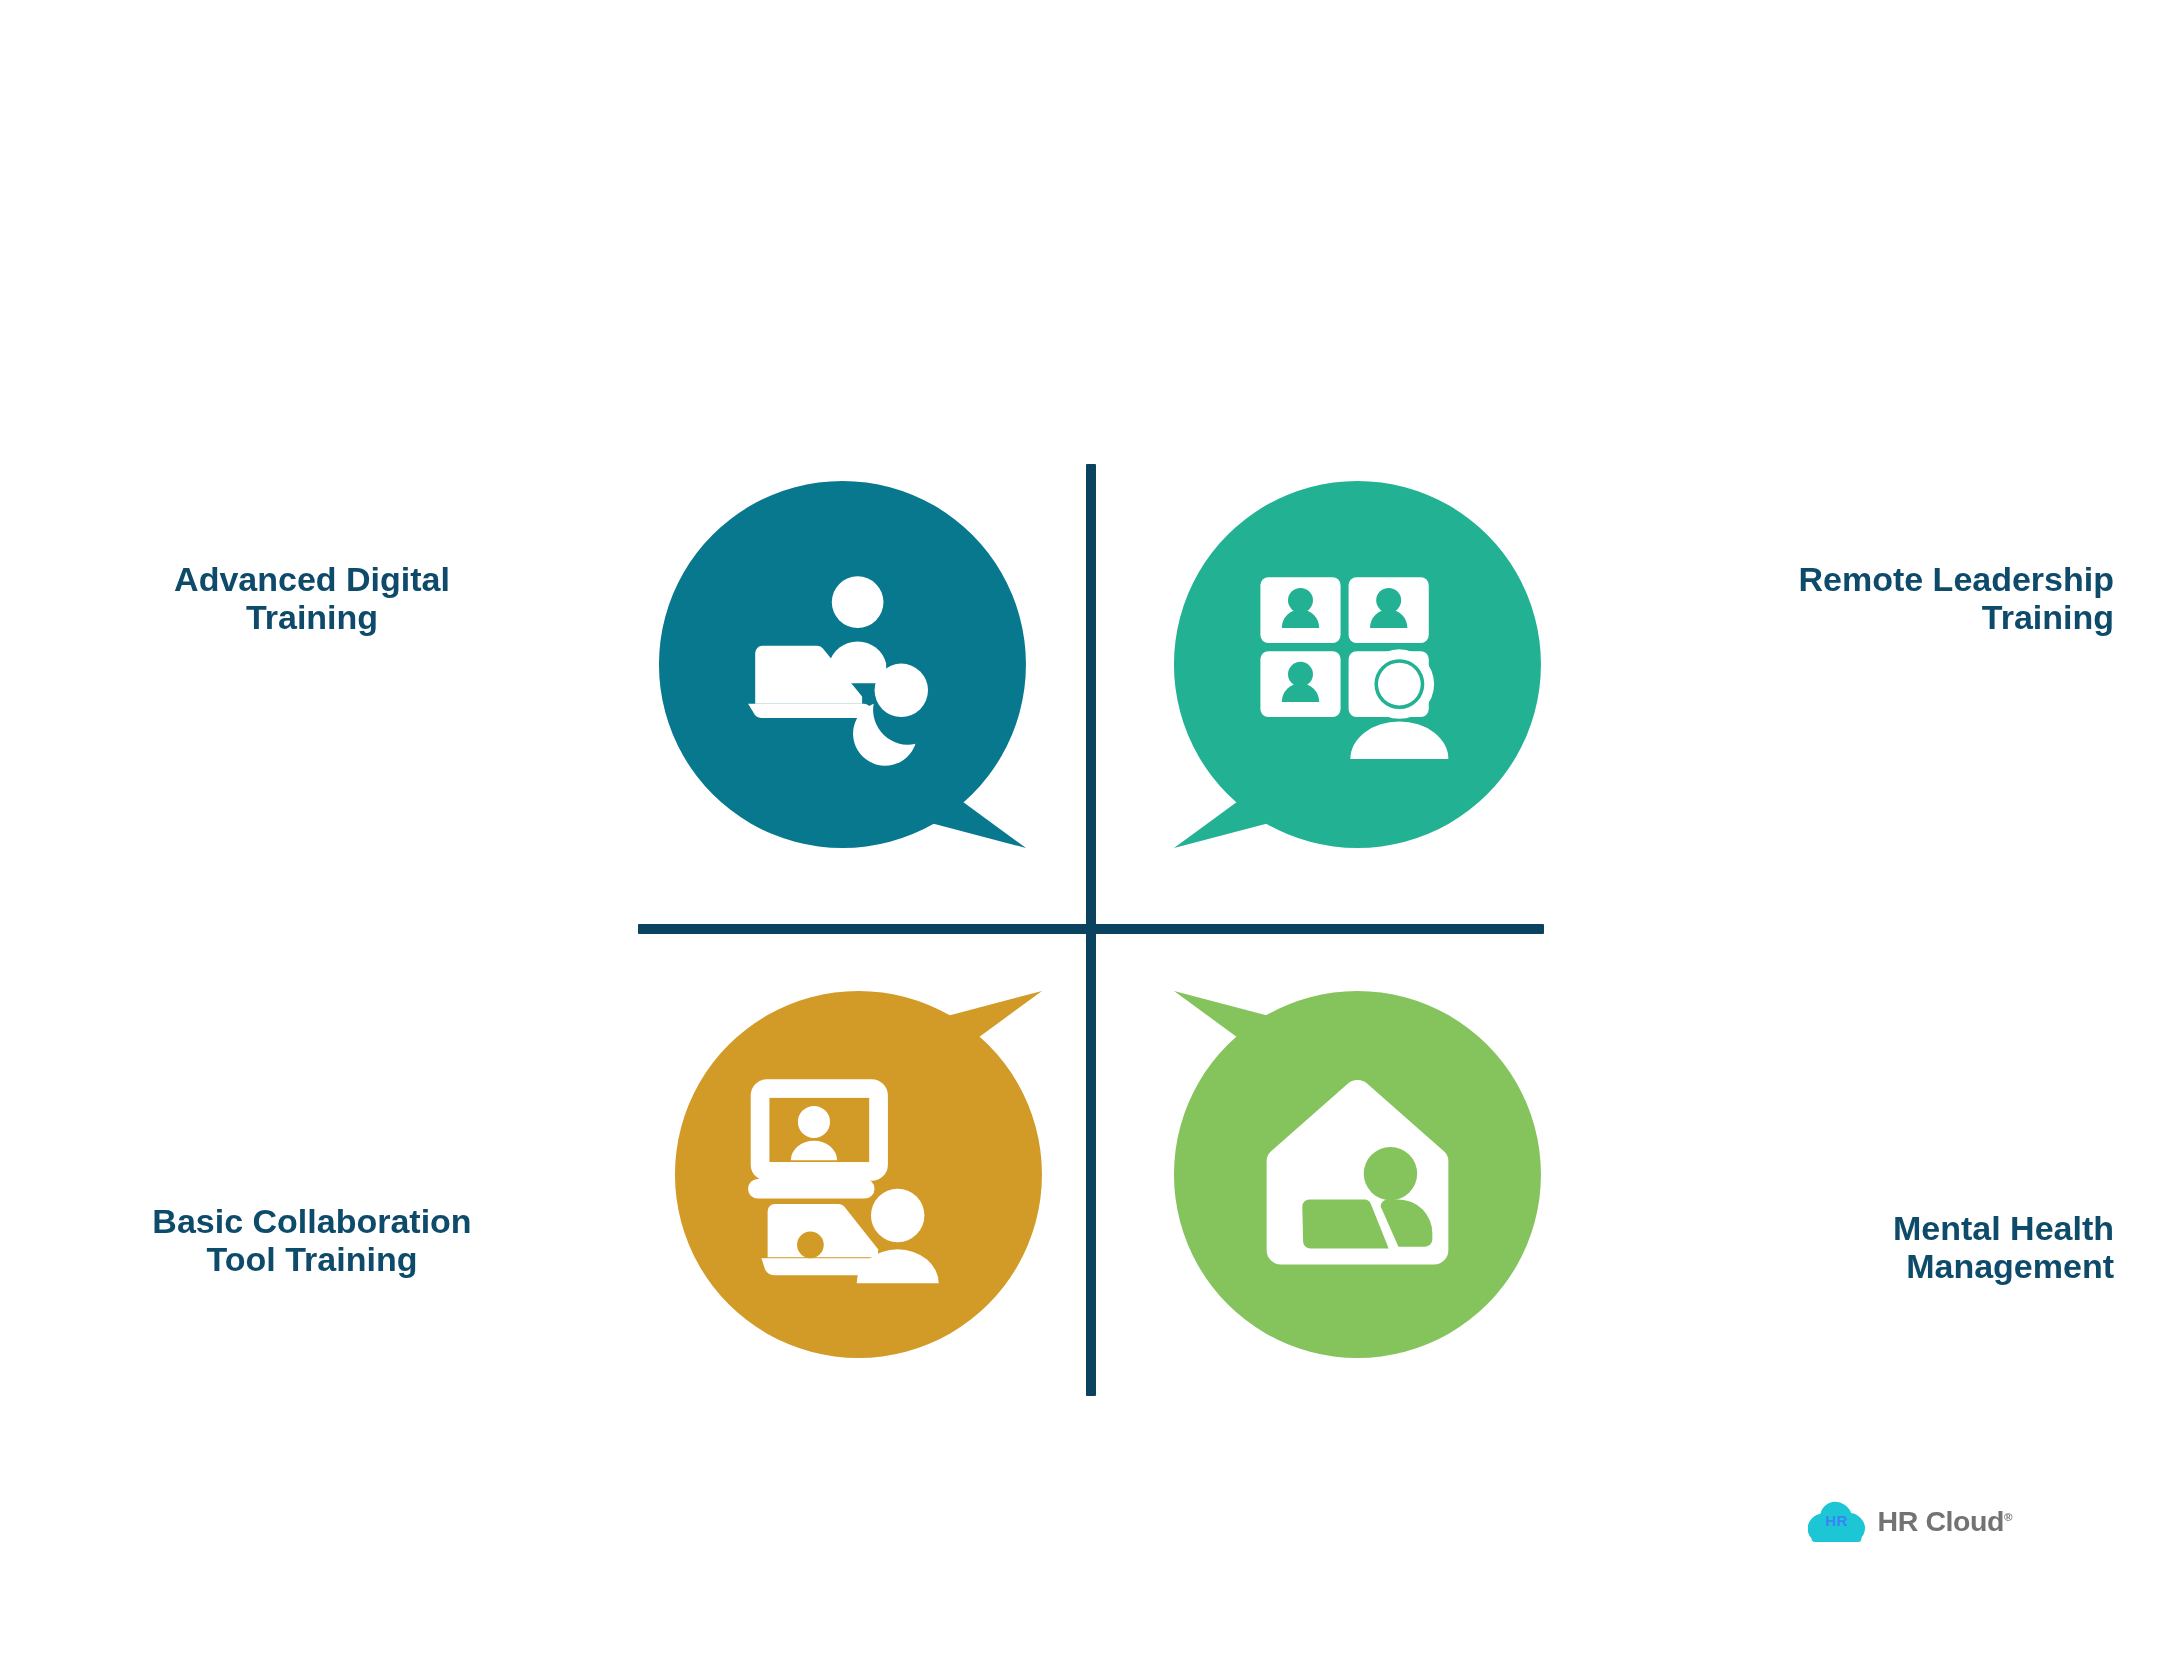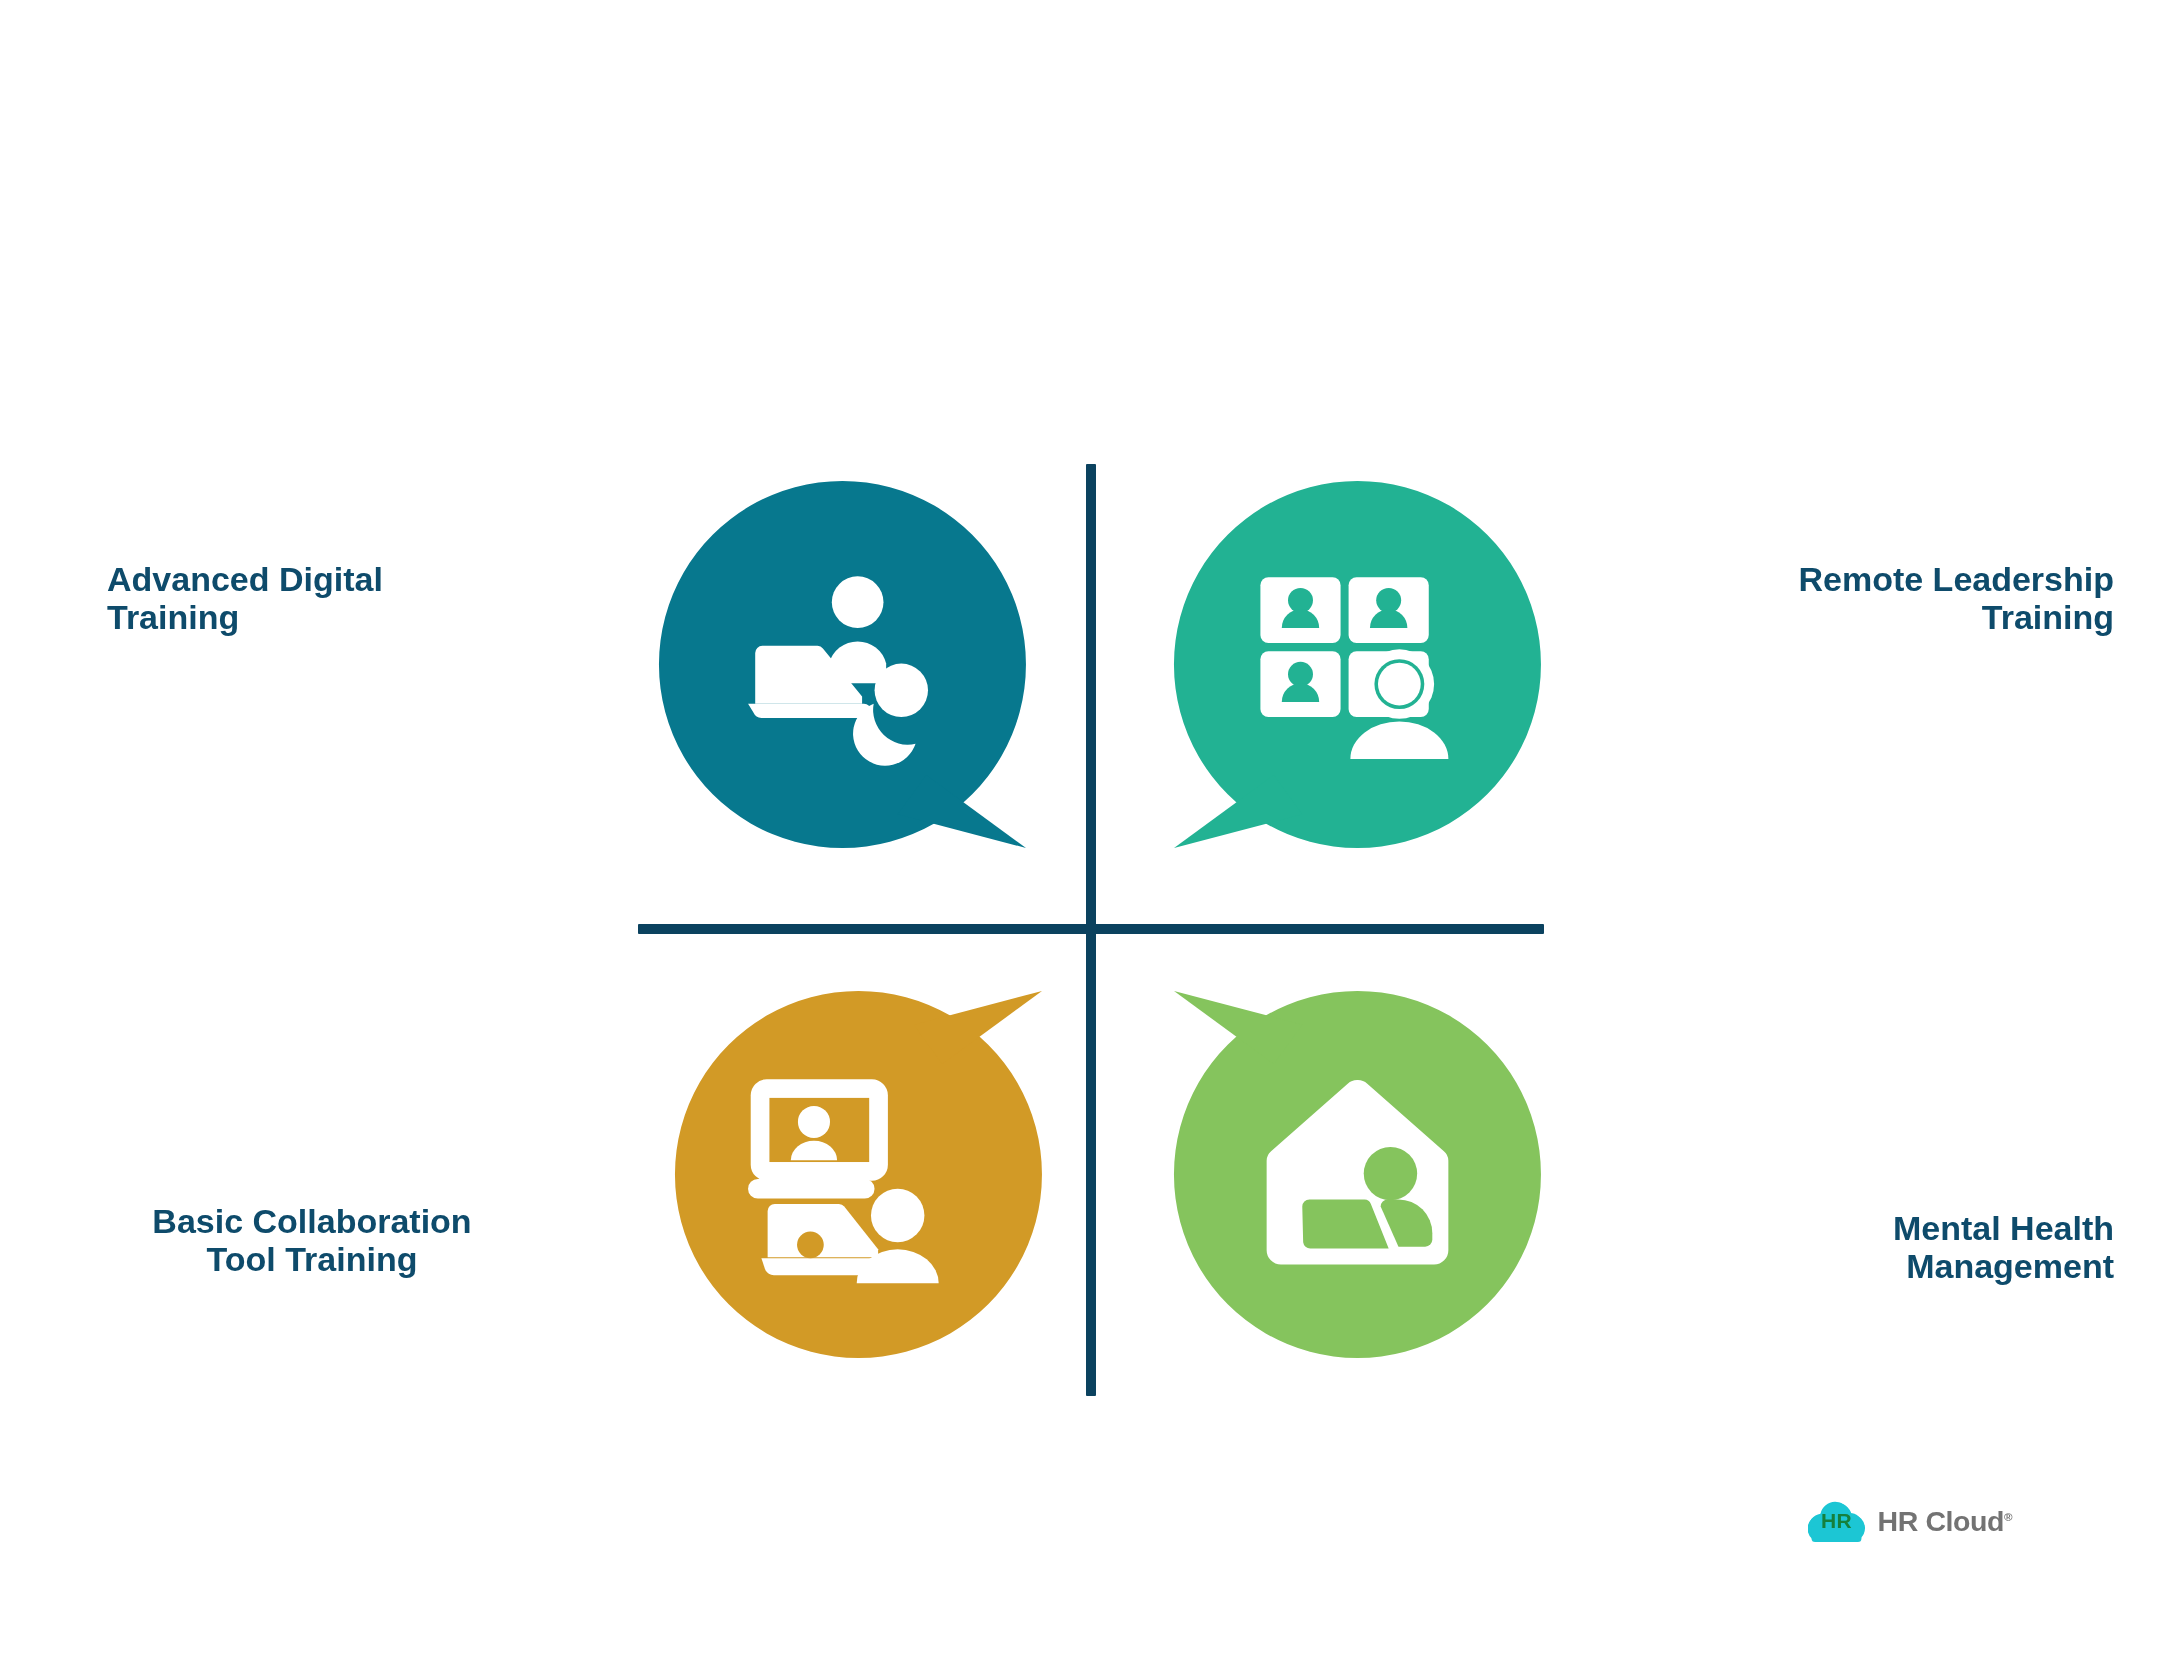--- a/index.html
+++ b/index.html
@@ -72,21 +72,21 @@
   
   .label {
     position: absolute;
     font-size: 34px;
     font-weight: bold;
     line-height: 1.12;
     color: #0E4B6B;
   }
   .label-tl {
     left: 107px;  top: 560px;  width: 410px;
-    text-align: left;
+    text-align: center;
   }
   .label-tr {
     left: 1695px; top: 560px;  width: 419px;
     text-align: right;
   }
   .label-bl {
     left: 107px;  top: 1202px; width: 410px;
     text-align: center;
   }
   .label-br {
@@ -109,22 +109,22 @@
     width: 57px;
     height: 41px;
   }
   .logo-mark svg { display: block; }
   .logo-mark .hr-text {
     position: absolute;
     inset: 0;
     display: flex;
     align-items: center;
     justify-content: center;
-    color: #15803d;
-    font-size: 21px;
+    color: #3b82f6;
+    font-size: 15px;
     font-weight: bold;
     letter-spacing: 0.4px;
     padding-bottom: 2px;
     box-sizing: border-box;
   }
   .logo-word {
     font-size: 28.5px;
     font-weight: bold;
     color: #737373;
     letter-spacing: -0.4px;

